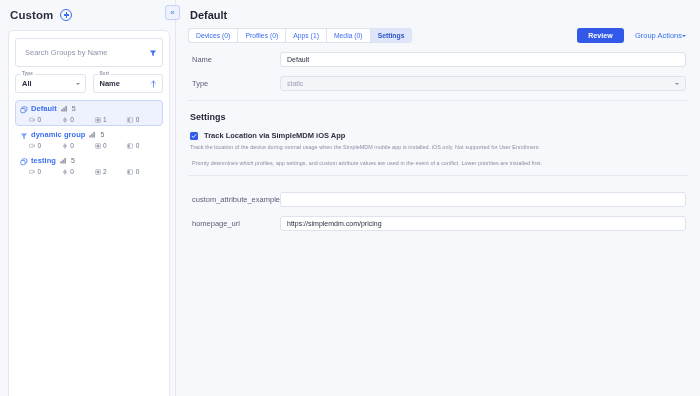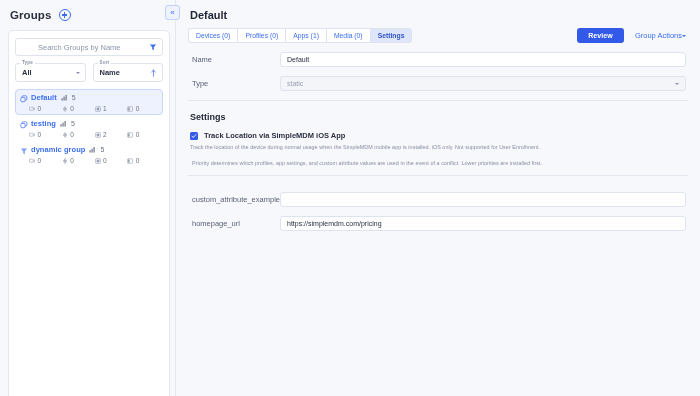--- a/index.html
+++ b/index.html
@@ -37,23 +37,23 @@
 
   .sb-card {
     margin-top: 4px;
     background: #ffffff;
     border: 1px solid #e4e7ef;
     border-radius: 5px;
     height: 382px;
     padding: 7px 6px 0 6px;
   }
   .search-box {
-    height: 18px; border: 1px solid #dfe3ee; border-radius: 3px;
+    height: 29px; border: 1px solid #dfe3ee; border-radius: 3px;
     background: #fff; display: flex; align-items: center;
-    padding: 0 5px 0 22px; gap: 4px;
+    padding: 0 5px 0 9px; gap: 4px;
   }
   .search-box input {
     border: none; outline: none; flex: 1;
     font-size: 7.5px; font-family: "Liberation Sans", sans-serif;
     color: #4d5467; background: transparent;
   }
   .search-box input::placeholder { color: #8e95a8; }
   .filter-icon { flex: 0 0 auto; line-height: 0; }
 
   .filters { display: flex; gap: 7px; margin-top: 7px; font-weight: bold; }
@@ -169,21 +169,21 @@
   }
   .helper.prio { margin-top: 5px; }
 </style>
 </head>
 <body>
 
 <div class="app">
 
   <div class="sidebar">
     <div class="sb-header">
-      <span class="sb-title">Groups</span>
+      <span class="sb-title">Custom</span>
       <span class="add-circle"></span>
     </div>
 
     <div class="sb-card">
       <div class="search-box">
         <input type="text" placeholder="Search Groups by Name" style="">
         <span class="filter-icon">
           <svg width="8" height="8" viewBox="0 0 10 10">
               <path d="M1 2h8l-3 3.3V9L4 7.8V5.3z" fill="#3b6ef0"></path>
             </svg>
@@ -262,20 +262,71 @@
                   </svg></span>
               <span class="sv">0</span>
             </span>
           </div>
         </div>
 
         <div class="group-item">
           <div class="group-row">
             <span>
               <svg width="8" height="8" viewBox="0 0 10 10">
+                  <path d="M1 2h8l-3 3.3V9L4 7.8V5.3z" fill="#7fa0f5"></path>
+                </svg>
+            </span>
+            <span class="group-name">dynamic group</span>
+            <span class="bars-icon">
+              <svg width="7" height="7" viewBox="0 0 9 9">
+                  <rect x="0.6" y="5.4" width="1.5" height="3" fill="#6b7285"></rect>
+                  <rect x="3.2" y="3.4" width="1.5" height="5" fill="#6b7285"></rect>
+                  <rect x="5.8" y="1.2" width="1.5" height="7.2" fill="#6b7285"></rect>
+                </svg>
+            </span>
+            <span class="group-count">5</span>
+          </div>
+          <div class="stats-row">
+            <span class="stat">
+              <span class="si"><svg width="6" height="6" viewBox="0 0 8 8">
+                    <rect x="0.6" y="1.6" width="5" height="4" rx="0.6" fill="none" stroke="#9aa1b3" stroke-width="0.8"></rect>
+                    <path d="M6.2 2.6l1.2-.9v4.2l-1.2-.9z" fill="#9aa1b3"></path>
+                  </svg></span>
+              <span class="sv">0</span>
+            </span>
+            <span class="stat">
+              <span class="si"><svg width="6" height="6" viewBox="0 0 8 8">
+                    <circle cx="4" cy="4" r="2.3" fill="#9aa1b3"></circle>
+                    <circle cx="4" cy="4" r="0.8" fill="#fff"></circle>
+                    <rect x="3.5" y="0.4" width="1" height="1.3" fill="#9aa1b3"></rect>
+                    <rect x="3.5" y="6.3" width="1" height="1.3" fill="#9aa1b3"></rect>
+                  </svg></span>
+              <span class="sv">0</span>
+            </span>
+            <span class="stat">
+              <span class="si"><svg width="6" height="6" viewBox="0 0 8 8">
+                    <rect x="0.8" y="0.8" width="6.4" height="6.4" rx="0.8" fill="none" stroke="#9aa1b3" stroke-width="0.8"></rect>
+                    <rect x="2.2" y="2.2" width="3.6" height="3.6" fill="#9aa1b3"></rect>
+                  </svg></span>
+              <span class="sv">0</span>
+            </span>
+            <span class="stat">
+              <span class="si"><svg width="6" height="6" viewBox="0 0 8 8">
+                    <rect x="0.6" y="1" width="6.8" height="6" rx="0.7" fill="none" stroke="#9aa1b3" stroke-width="0.8"></rect>
+                    <rect x="1.4" y="1.8" width="2.2" height="4.4" fill="#9aa1b3"></rect>
+                  </svg></span>
+              <span class="sv">0</span>
+            </span>
+          </div>
+        </div>
+
+        <div class="group-item">
+          <div class="group-row">
+            <span>
+              <svg width="8" height="8" viewBox="0 0 10 10">
                   <rect x="2.6" y="1" width="6" height="5.4" rx="1.4" fill="none" stroke="#3b6ef0" stroke-width="0.9"></rect>
                   <rect x="1" y="3" width="5.4" height="5.4" rx="1.4" fill="#fff" stroke="#3b6ef0" stroke-width="0.9"></rect>
                 </svg>
             </span>
             <span class="group-name">testing</span>
             <span class="bars-icon">
               <svg width="7" height="7" viewBox="0 0 9 9">
                   <rect x="0.6" y="5.4" width="1.5" height="3" fill="#6b7285"></rect>
                   <rect x="3.2" y="3.4" width="1.5" height="5" fill="#6b7285"></rect>
                   <rect x="5.8" y="1.2" width="1.5" height="7.2" fill="#6b7285"></rect>
@@ -299,71 +350,20 @@
                     <rect x="3.5" y="6.3" width="1" height="1.3" fill="#9aa1b3"></rect>
                   </svg></span>
               <span class="sv">0</span>
             </span>
             <span class="stat">
               <span class="si"><svg width="6" height="6" viewBox="0 0 8 8">
                     <rect x="0.8" y="0.8" width="6.4" height="6.4" rx="0.8" fill="none" stroke="#9aa1b3" stroke-width="0.8"></rect>
                     <rect x="2.2" y="2.2" width="3.6" height="3.6" fill="#9aa1b3"></rect>
                   </svg></span>
               <span class="sv">2</span>
-            </span>
-            <span class="stat">
-              <span class="si"><svg width="6" height="6" viewBox="0 0 8 8">
-                    <rect x="0.6" y="1" width="6.8" height="6" rx="0.7" fill="none" stroke="#9aa1b3" stroke-width="0.8"></rect>
-                    <rect x="1.4" y="1.8" width="2.2" height="4.4" fill="#9aa1b3"></rect>
-                  </svg></span>
-              <span class="sv">0</span>
-            </span>
-          </div>
-        </div>
-
-        <div class="group-item">
-          <div class="group-row">
-            <span>
-              <svg width="8" height="8" viewBox="0 0 10 10">
-                  <path d="M1 2h8l-3 3.3V9L4 7.8V5.3z" fill="#7fa0f5"></path>
-                </svg>
-            </span>
-            <span class="group-name">dynamic group</span>
-            <span class="bars-icon">
-              <svg width="7" height="7" viewBox="0 0 9 9">
-                  <rect x="0.6" y="5.4" width="1.5" height="3" fill="#6b7285"></rect>
-                  <rect x="3.2" y="3.4" width="1.5" height="5" fill="#6b7285"></rect>
-                  <rect x="5.8" y="1.2" width="1.5" height="7.2" fill="#6b7285"></rect>
-                </svg>
-            </span>
-            <span class="group-count">5</span>
-          </div>
-          <div class="stats-row">
-            <span class="stat">
-              <span class="si"><svg width="6" height="6" viewBox="0 0 8 8">
-                    <rect x="0.6" y="1.6" width="5" height="4" rx="0.6" fill="none" stroke="#9aa1b3" stroke-width="0.8"></rect>
-                    <path d="M6.2 2.6l1.2-.9v4.2l-1.2-.9z" fill="#9aa1b3"></path>
-                  </svg></span>
-              <span class="sv">0</span>
-            </span>
-            <span class="stat">
-              <span class="si"><svg width="6" height="6" viewBox="0 0 8 8">
-                    <circle cx="4" cy="4" r="2.3" fill="#9aa1b3"></circle>
-                    <circle cx="4" cy="4" r="0.8" fill="#fff"></circle>
-                    <rect x="3.5" y="0.4" width="1" height="1.3" fill="#9aa1b3"></rect>
-                    <rect x="3.5" y="6.3" width="1" height="1.3" fill="#9aa1b3"></rect>
-                  </svg></span>
-              <span class="sv">0</span>
-            </span>
-            <span class="stat">
-              <span class="si"><svg width="6" height="6" viewBox="0 0 8 8">
-                    <rect x="0.8" y="0.8" width="6.4" height="6.4" rx="0.8" fill="none" stroke="#9aa1b3" stroke-width="0.8"></rect>
-                    <rect x="2.2" y="2.2" width="3.6" height="3.6" fill="#9aa1b3"></rect>
-                  </svg></span>
-              <span class="sv">0</span>
             </span>
             <span class="stat">
               <span class="si"><svg width="6" height="6" viewBox="0 0 8 8">
                     <rect x="0.6" y="1" width="6.8" height="6" rx="0.7" fill="none" stroke="#9aa1b3" stroke-width="0.8"></rect>
                     <rect x="1.4" y="1.8" width="2.2" height="4.4" fill="#9aa1b3"></rect>
                   </svg></span>
               <span class="sv">0</span>
             </span>
           </div>
         </div>

